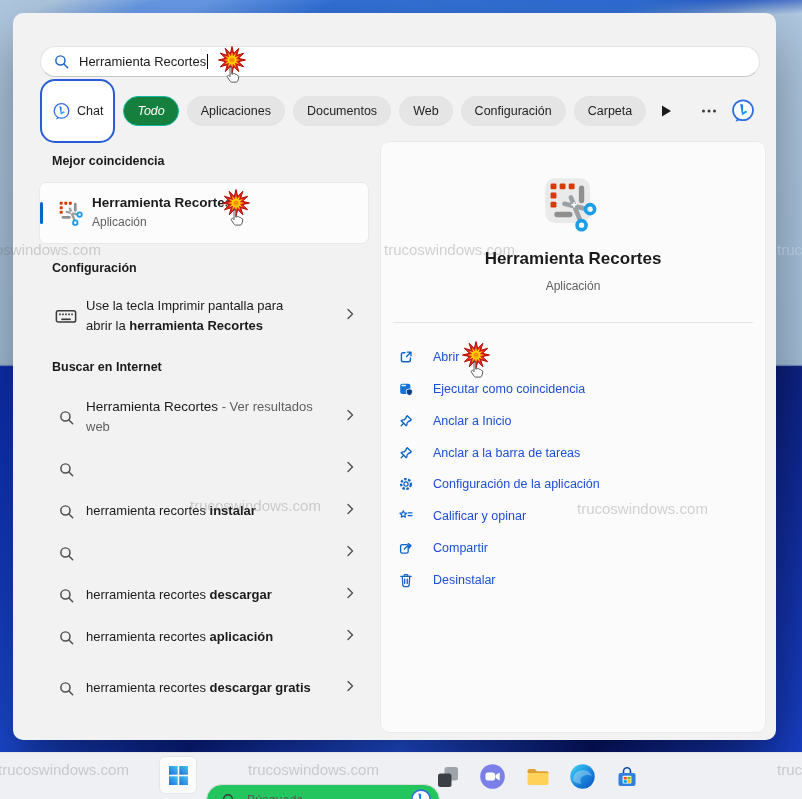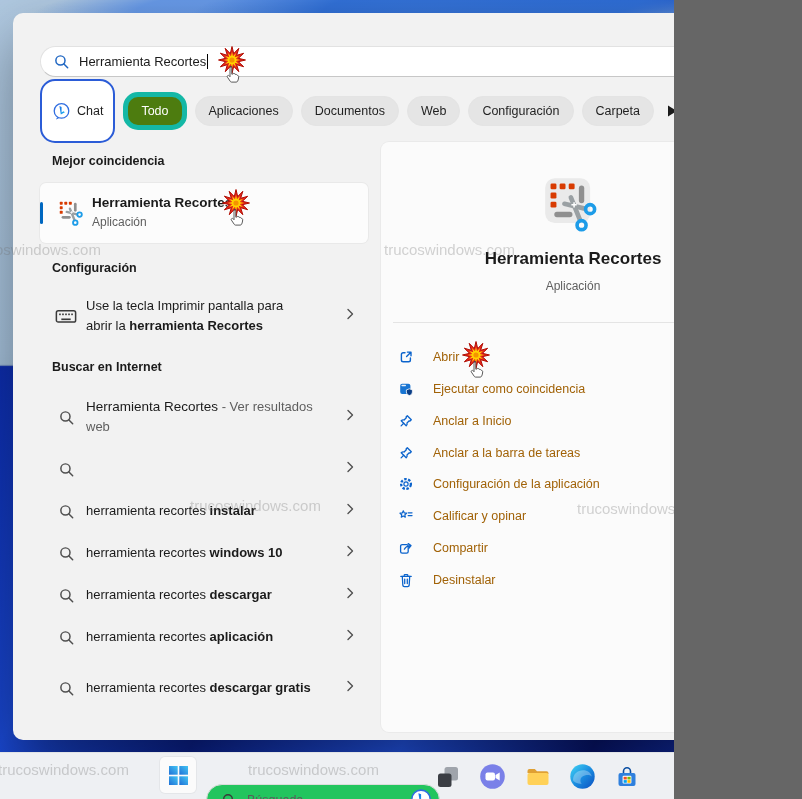--- a/index.html
+++ b/index.html
@@ -1,16 +1,16 @@
 <!DOCTYPE html>
 <html><head>
 <meta charset="utf-8">
 <style>
   html,body{margin:0;padding:0;background:#666;}
-  .screen{position:relative;width:674px;height:799px;overflow:hidden;
+  .screen{position:relative;width:802px;height:799px;overflow:hidden;
           font-family:"Liberation Sans",sans-serif;-webkit-font-smoothing:antialiased;}
   
   .wallpaper{position:absolute;inset:0;
     background:linear-gradient(180deg,#b0c9e1 0%,#a6c2dc 44%,#a4c0da 45.6%,#16349c 46%,#0d2a96 58%,#0a1f88 78%,#081a74 100%);}
   .bloom-top{position:absolute;left:0;top:-26px;width:802px;height:60px;
     background:
       radial-gradient(ellipse 420px 70px at 60% 60%, rgba(47,111,216,.95) 0 38%, rgba(47,111,216,0) 70%),
       radial-gradient(ellipse 500px 60px at 92% 30%, rgba(27,77,190,.9) 0 40%, rgba(27,77,190,0) 72%),
       radial-gradient(ellipse 300px 45px at 30% 40%, rgba(86,143,235,.8) 0 35%, rgba(86,143,235,0) 70%);
     transform:rotate(-3deg);}
@@ -23,21 +23,21 @@
   .searchbar{position:absolute;left:40px;top:46px;width:694px;height:29px;background:#fff;
              border:1px solid #e2e2e2;border-bottom-color:#c7c7c7;border-radius:16px;
              display:flex;align-items:center;padding:0 12px;}
   .searchbar .q{font-size:13px;color:#1b1b1b;margin-left:9px;}
   .caret{width:1px;height:15px;background:#000;margin-left:1px;}
   
   .tabs{position:absolute;left:40px;top:94px;width:718px;height:34px;display:flex;align-items:center;gap:8px;}
   .pill{height:28px;padding:0 13px;border-radius:15px;display:inline-flex;align-items:center;
         font-size:12.5px;color:#1f1f1f;background:#e5e5e5;border:1px solid #e4e4e4;white-space:nowrap;}
   .pill-chat{border:2px solid #2b5cd7;background:#fff;gap:6px;padding:16px 10px;}
-  .pill-active{background:#4d7c0f;color:#fff;border:5px solid #14b8a6;}
+  .pill-active{background:#15803d;color:#fff;border:1px solid #14b8a6;font-style:italic;}
   .tabs .spacer{flex:1;}
   .iconbtn{display:inline-flex;align-items:center;justify-content:center;width:26px;height:26px;}
   
   .sec-h{position:absolute;font-size:12.5px;font-weight:700;color:#1b1b1b;}
   .bestcard{position:absolute;left:40px;top:183px;width:328px;height:60px;background:#fcfcfc;
             border-radius:6px;box-shadow:0 0 0 1px rgba(0,0,0,.035);}
   .accentbar{position:absolute;left:0;top:19px;width:3px;height:22px;background:#0067c0;border-radius:2px;}
   .bestcard .ic{position:absolute;left:16px;top:15px;}
   .bestcard .t1{position:absolute;left:52px;top:12px;font-size:13.5px;font-weight:700;color:#1b1b1b;}
   .bestcard .t2{position:absolute;left:52px;top:32px;font-size:12px;color:#5f5f5f;}
@@ -51,21 +51,21 @@
   
   .rcard{position:absolute;left:381px;top:142px;width:384px;height:590px;background:#fbfbfb;
          border-radius:8px;box-shadow:0 0 0 1px rgba(0,0,0,.03);}
   .rcard .appbig{position:absolute;left:162px;top:34px;}
   .rcard .rname{position:absolute;left:0;top:107px;width:100%;text-align:center;
                 font-size:17px;font-weight:700;color:#1b1b1b;}
   .rcard .rtype{position:absolute;left:0;top:137px;width:100%;text-align:center;font-size:12px;color:#5f5f5f;}
   .rcard .divider{position:absolute;left:12px;top:180px;width:360px;height:1px;background:#e4e4e4;}
   .arow{position:absolute;left:16px;width:352px;height:32px;display:flex;align-items:center;}
   .arow .aico{width:17px;display:flex;justify-content:center;flex:none;}
-  .arow .albl{margin-left:19px;font-size:12.5px;color:#a16207;white-space:nowrap;}
+  .arow .albl{margin-left:19px;font-size:12.5px;color:#1d4ed8;white-space:nowrap;}
   
   .wm{position:absolute;font-size:15px;color:rgba(110,110,110,.30);white-space:nowrap;pointer-events:none;}
   .wm.onblue{color:rgba(220,228,240,.35);}
   
   .taskbar{position:absolute;left:0;top:752px;width:802px;height:47px;background:#eef0f3;
            border-top:1px solid rgba(0,0,0,.05);}
   .starttile{position:absolute;left:160px;top:4px;width:36px;height:36px;background:#fbfbfb;
              border-radius:5px;box-shadow:0 0 0 1px rgba(0,0,0,.04);display:flex;align-items:center;justify-content:center;}
   .tbsearch{position:absolute;left:206px;top:7px;width:212px;height:30px;background:#22c55e;
             border:1px solid #dcdcdc;border-radius:16px;display:flex;align-items:center;padding:0 6px 0 14px;margin-top:24px;}
@@ -309,21 +309,20 @@
     <span class="chev"><svg width="16" height="16">
           <use href="#sym-chev"></use>
         </svg></span>
   </div>
   <div class="lrow" style="top:532px;height:42px">
     <span class="rico" style="color:#4f4f4f">
         <svg width="17" height="17">
           <use href="#sym-mag"></use>
         </svg>
       </span>
-    <span class="txt"><span>herramienta recortes </span><span class="b">windows 10</span></span>
     <span class="chev"><svg width="16" height="16">
           <use href="#sym-chev"></use>
         </svg></span>
   </div>
   <div class="lrow" style="top:616px;height:42px">
     <span class="rico" style="color:#4f4f4f">
         <svg width="17" height="17">
           <use href="#sym-mag"></use>
         </svg>
       </span>

